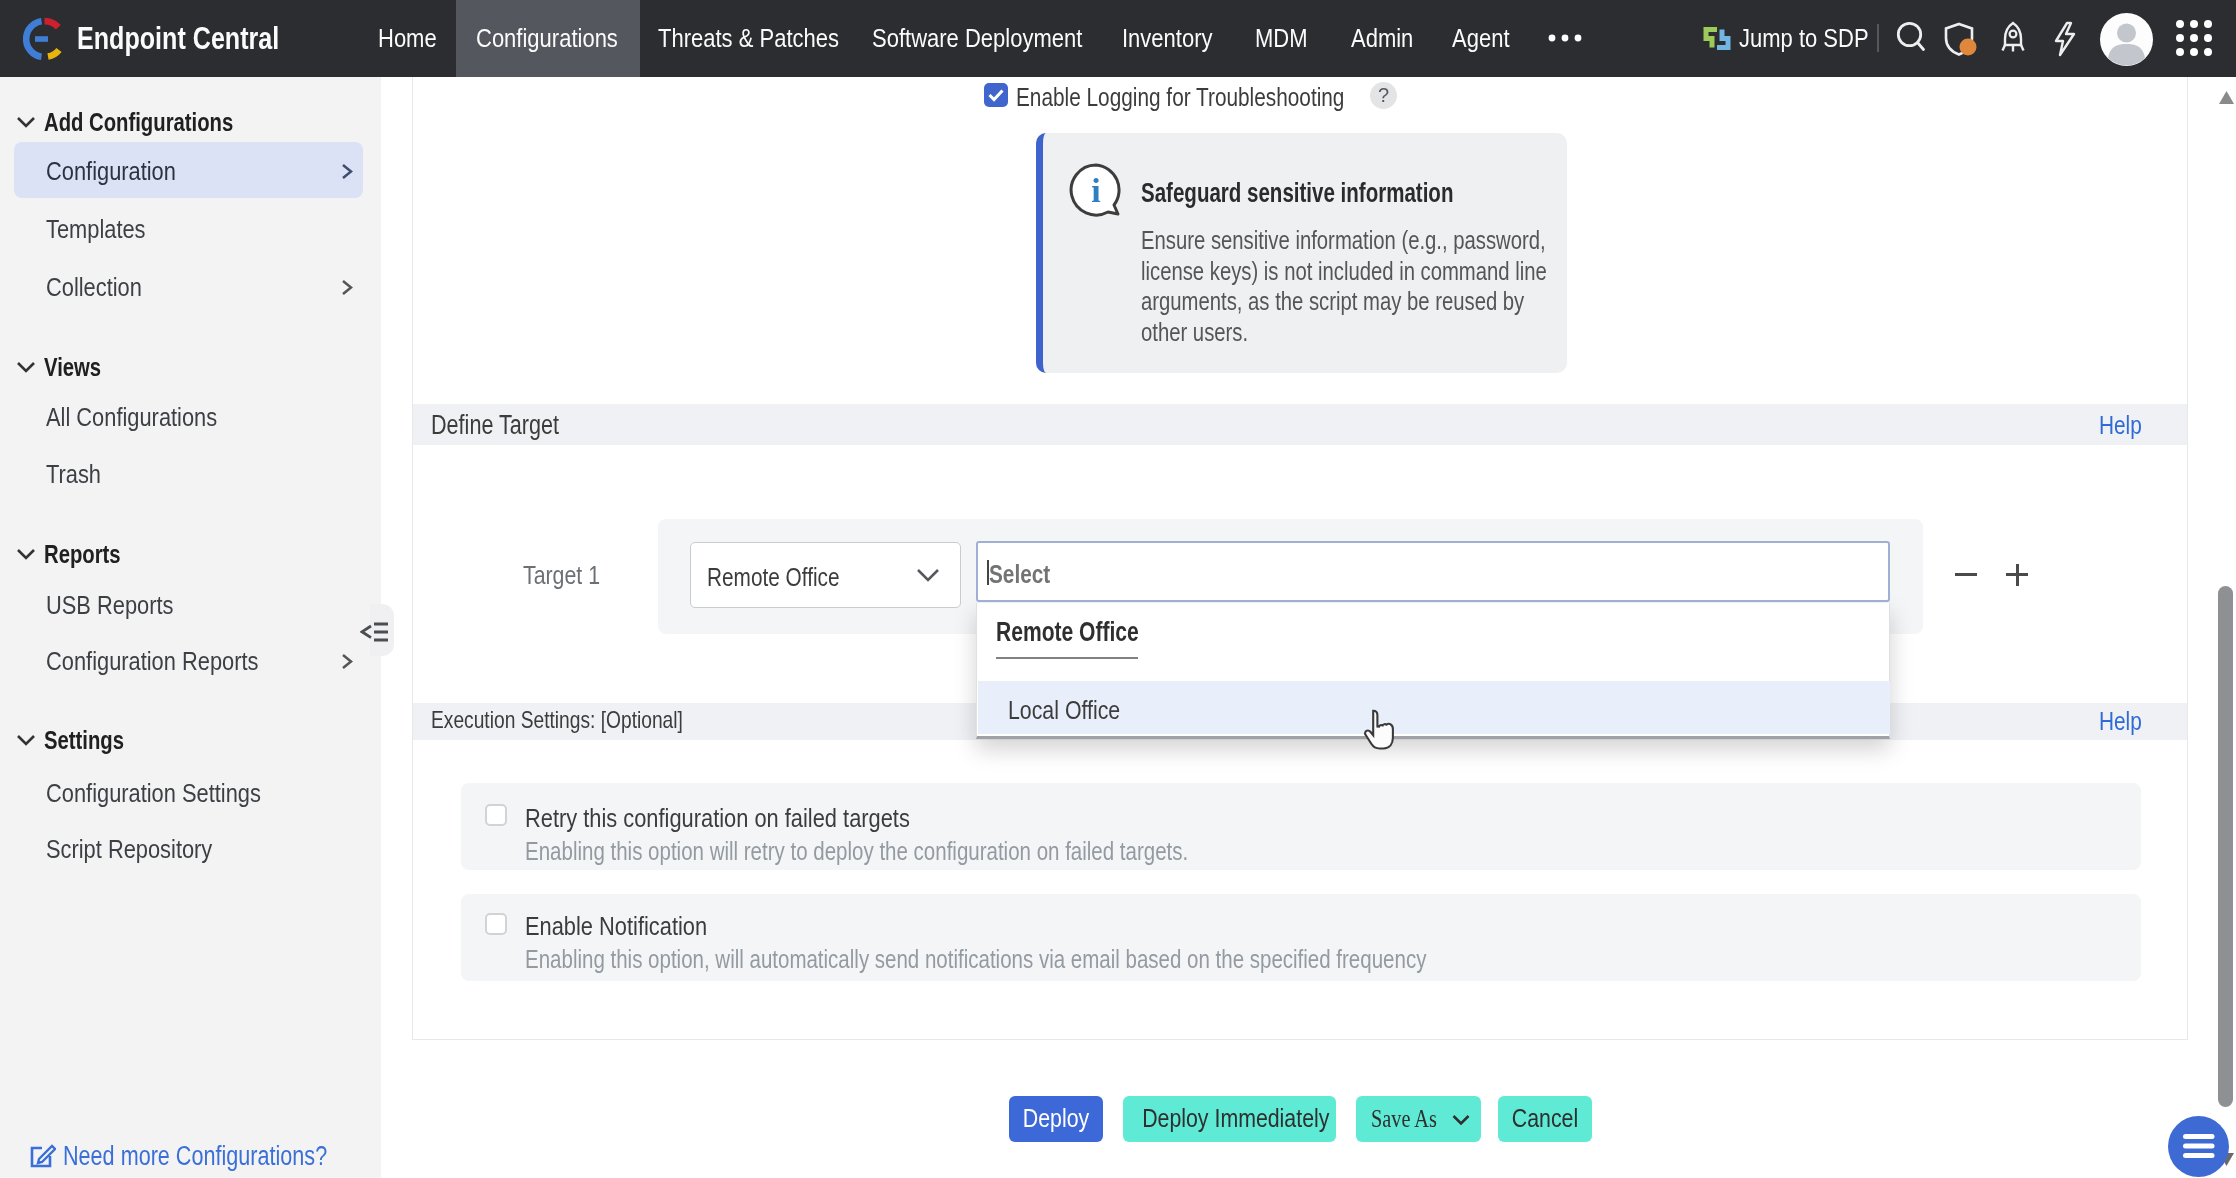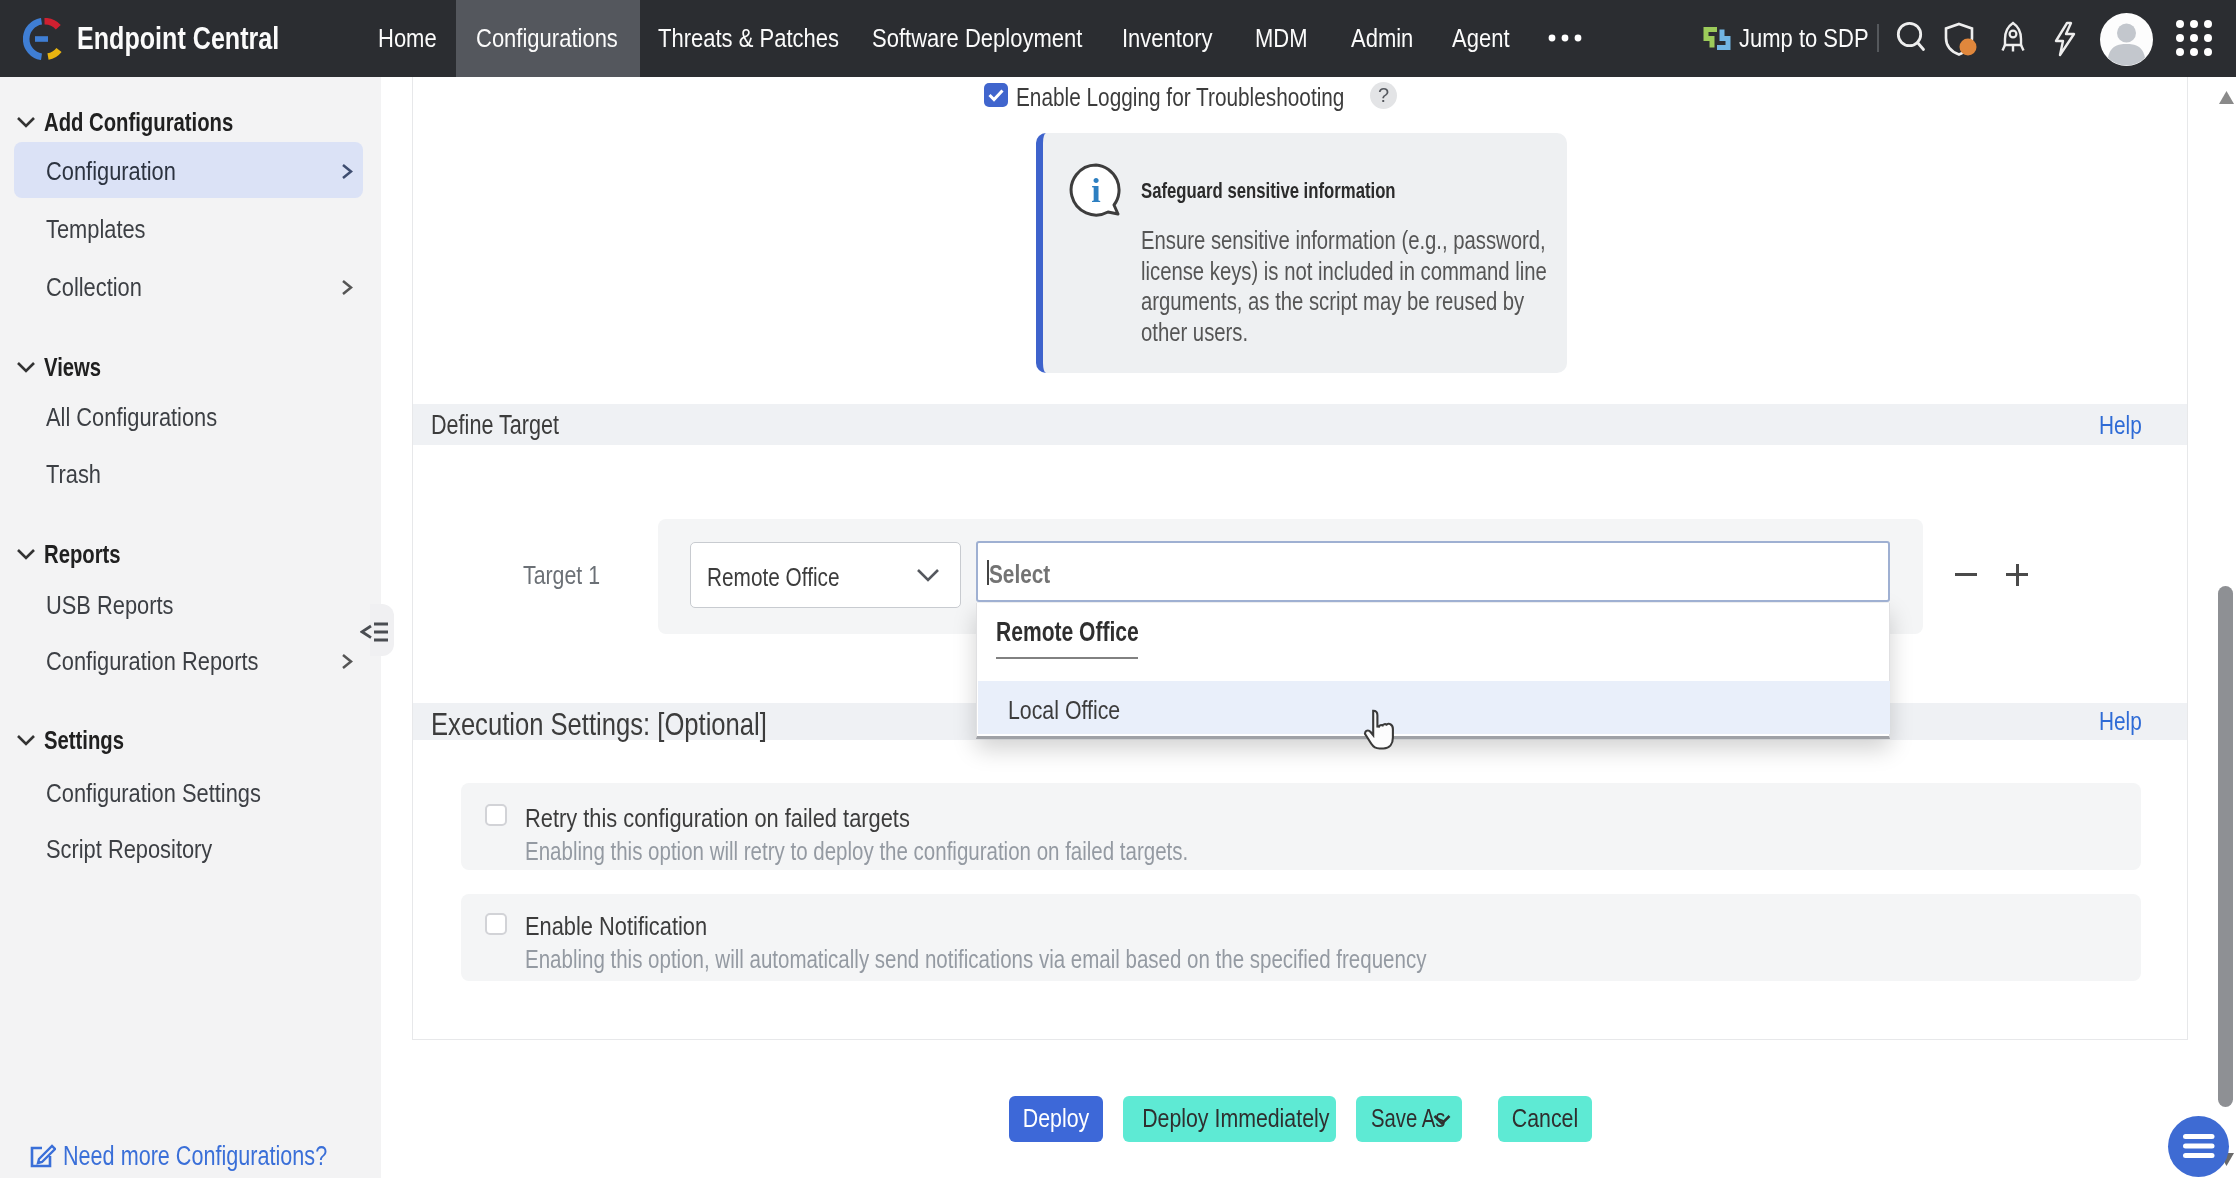--- a/index.html
+++ b/index.html
@@ -191,21 +191,21 @@
   <div class="t-dark" style="left:1016px;top:82px;"><span class="tx s80">Enable Logging for Troubleshooting</span></div>
   <div class="abs" style="left:1370px;top:82px;width:27px;height:27px;background:#e3e4e6;border-radius:50%;z-index:3;
       color:#55585e;font-size:20px;text-align:center;line-height:27px;">?</div>
 
   <div class="abs" style="left:1036px;top:133px;width:531px;height:240px;background:#eef0f2;border-radius:10px;
        border-left:7px solid #3e63cc;z-index:2;"></div>
   <svg class="abs" style="left:1068px;top:162px;z-index:3" width="56" height="56" viewBox="0 0 56 56">
     <path d="M28 3 A 25 25 0 1 0 40 50 L 50 52 L 46 43 A 25 25 0 0 0 28 3 Z" fill="#fff" stroke="#3d3d3d" stroke-width="3" stroke-linejoin="round"></path>
     <text x="28" y="40" text-anchor="middle" font-family="Liberation Serif, serif" font-weight="bold" font-size="34" fill="#2d7fc1">i</text>
   </svg>
-  <div class="abs" style="left:1141px;top:178px;font-size:22px;font-weight:bold;color:#2b2b2b;z-index:3;"><span class="tx" style="transform:scaleX(.76)">Safeguard sensitive information</span></div>
+  <div class="abs" style="left:1141px;top:178px;font-size:27px;font-weight:bold;color:#2b2b2b;z-index:3;"><span class="tx" style="transform:scaleX(.76)">Safeguard sensitive information</span></div>
   <div class="abs" style="left:1141px;top:225px;font-size:26px;line-height:30.5px;color:#555;z-index:3;">
     <span class="tx s78">Ensure sensitive information (e.g., password,</span><br>
     <span class="tx s78">license keys) is not included in command line</span><br>
     <span class="tx s78">arguments, as the script may be reused by</span><br>
     <span class="tx s78">other users.</span>
   </div>
 
   <div class="secbar" style="top:404px;height:41px;"></div>
   <div class="t-dark" style="left:431px;top:410px;font-size:27px;"><span class="tx s80">Define Target</span></div>
   <div class="help" style="left:2099px;top:410px;"><span class="tx s80">Help</span></div>
@@ -232,40 +232,40 @@
 
   <svg class="abs" style="left:1361px;top:709px;z-index:40" width="38" height="44" viewBox="0 0 38 44">
     <path d="M12.2 1.8 C15 1.8 16.4 3.9 16.4 6.3 L16.4 17.5 L18 17.6 C18.4 16.2 20.3 15.7 21.6 16.4 C22.1 15.1 24.3 14.7 25.6 15.6 C26.3 14.5 28.3 14.4 29.4 15.3 C31.2 16.2 31.9 17.8 31.9 20 L31.9 28.5 C31.9 35 28.6 39.5 22.4 39.5 L18.5 39.5 C14.6 39.5 12.2 37.8 10.3 34.8 L4.6 25.8 C3.2 23.8 4.6 21.5 6.8 21.5 C7.9 21.5 8.8 22 9.6 23 L12.2 26.2 L12.2 6.3 C12.2 3.9 12.2 1.8 12.2 1.8 Z" fill="#fcfcfd" stroke="#3a3a3a" stroke-width="2.1"></path>
   </svg>
 
   <div class="abs" style="left:1955px;top:573px;width:22px;height:3px;background:#4a4a4a;z-index:3;"></div>
   <div class="abs" style="left:2006px;top:573px;width:22px;height:3px;background:#4a4a4a;z-index:3;"></div>
   <div class="abs" style="left:2015.5px;top:564px;width:3px;height:22px;background:#4a4a4a;z-index:3;"></div>
 
   <div class="secbar" style="top:703px;"></div>
-  <div class="t-dark" style="left:431px;top:706px;font-size:32px;"><span class="tx s80">Execution Settings: [Optional]</span></div>
+  <div class="t-dark" style="left:431px;top:706px;font-size:24px;"><span class="tx s80">Execution Settings: [Optional]</span></div>
   <div class="help" style="left:2099px;top:706px;"><span class="tx s80">Help</span></div>
 
   <div class="graybox" style="left:461px;top:783px;width:1680px;height:87px;"></div>
   <div class="cb" style="left:485px;top:804px;"></div>
   <div class="t-dark" style="left:525px;top:803px;"><span class="tx s84">Retry this configuration on failed targets</span></div>
   <div class="t-gray" style="left:525px;top:837px;"><span class="tx s82">Enabling this option will retry to deploy the configuration on failed targets.</span></div>
 
   <div class="graybox" style="left:461px;top:894px;width:1680px;height:87px;"></div>
   <div class="cb" style="left:485px;top:913px;"></div>
   <div class="t-dark" style="left:525px;top:911px;"><span class="tx s84">Enable Notification</span></div>
   <div class="t-gray" style="left:525px;top:945px;"><span class="tx s82">Enabling this option, will automatically send notifications via email based on the specified frequency</span></div>
 
   <div class="btn" style="left:1009px;width:94px;background:#3d68d8;color:#fff;">
       <span class="c s82">Deploy</span>
     </div>
   <div class="btn" style="left:1123px;width:213px;">
       <span class="c s82">Deploy Immediately</span>
     </div>
-  <div class="btn" style="left:1356px;width:106px;">
+  <div class="btn" style="left:1356px;width:125px;font-family:Liberation Serif, serif;">
     <span class="tx s78" style="position:absolute;left:15px;top:0;line-height:45px;">Save As</span>
     <svg style="position:absolute;right:10px;top:18px" width="20" height="13" viewBox="0 0 20 13">
       <path d="M2.5 2 L10 9.5 L17.5 2" fill="none" stroke="#2f2f2f" stroke-width="2.5"></path>
       </svg>
   </div>
   <div class="btn" style="left:1498px;width:94px;">
       <span class="c s82">Cancel</span>
     </div>
 
   <svg class="abs" style="left:2218px;top:90px;z-index:55" width="17" height="15" viewBox="0 0 17 15">

